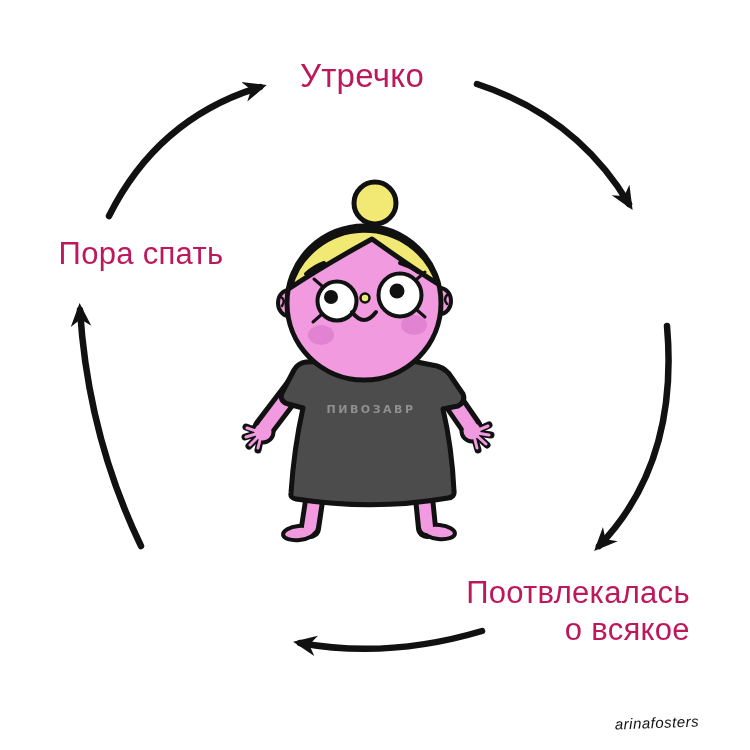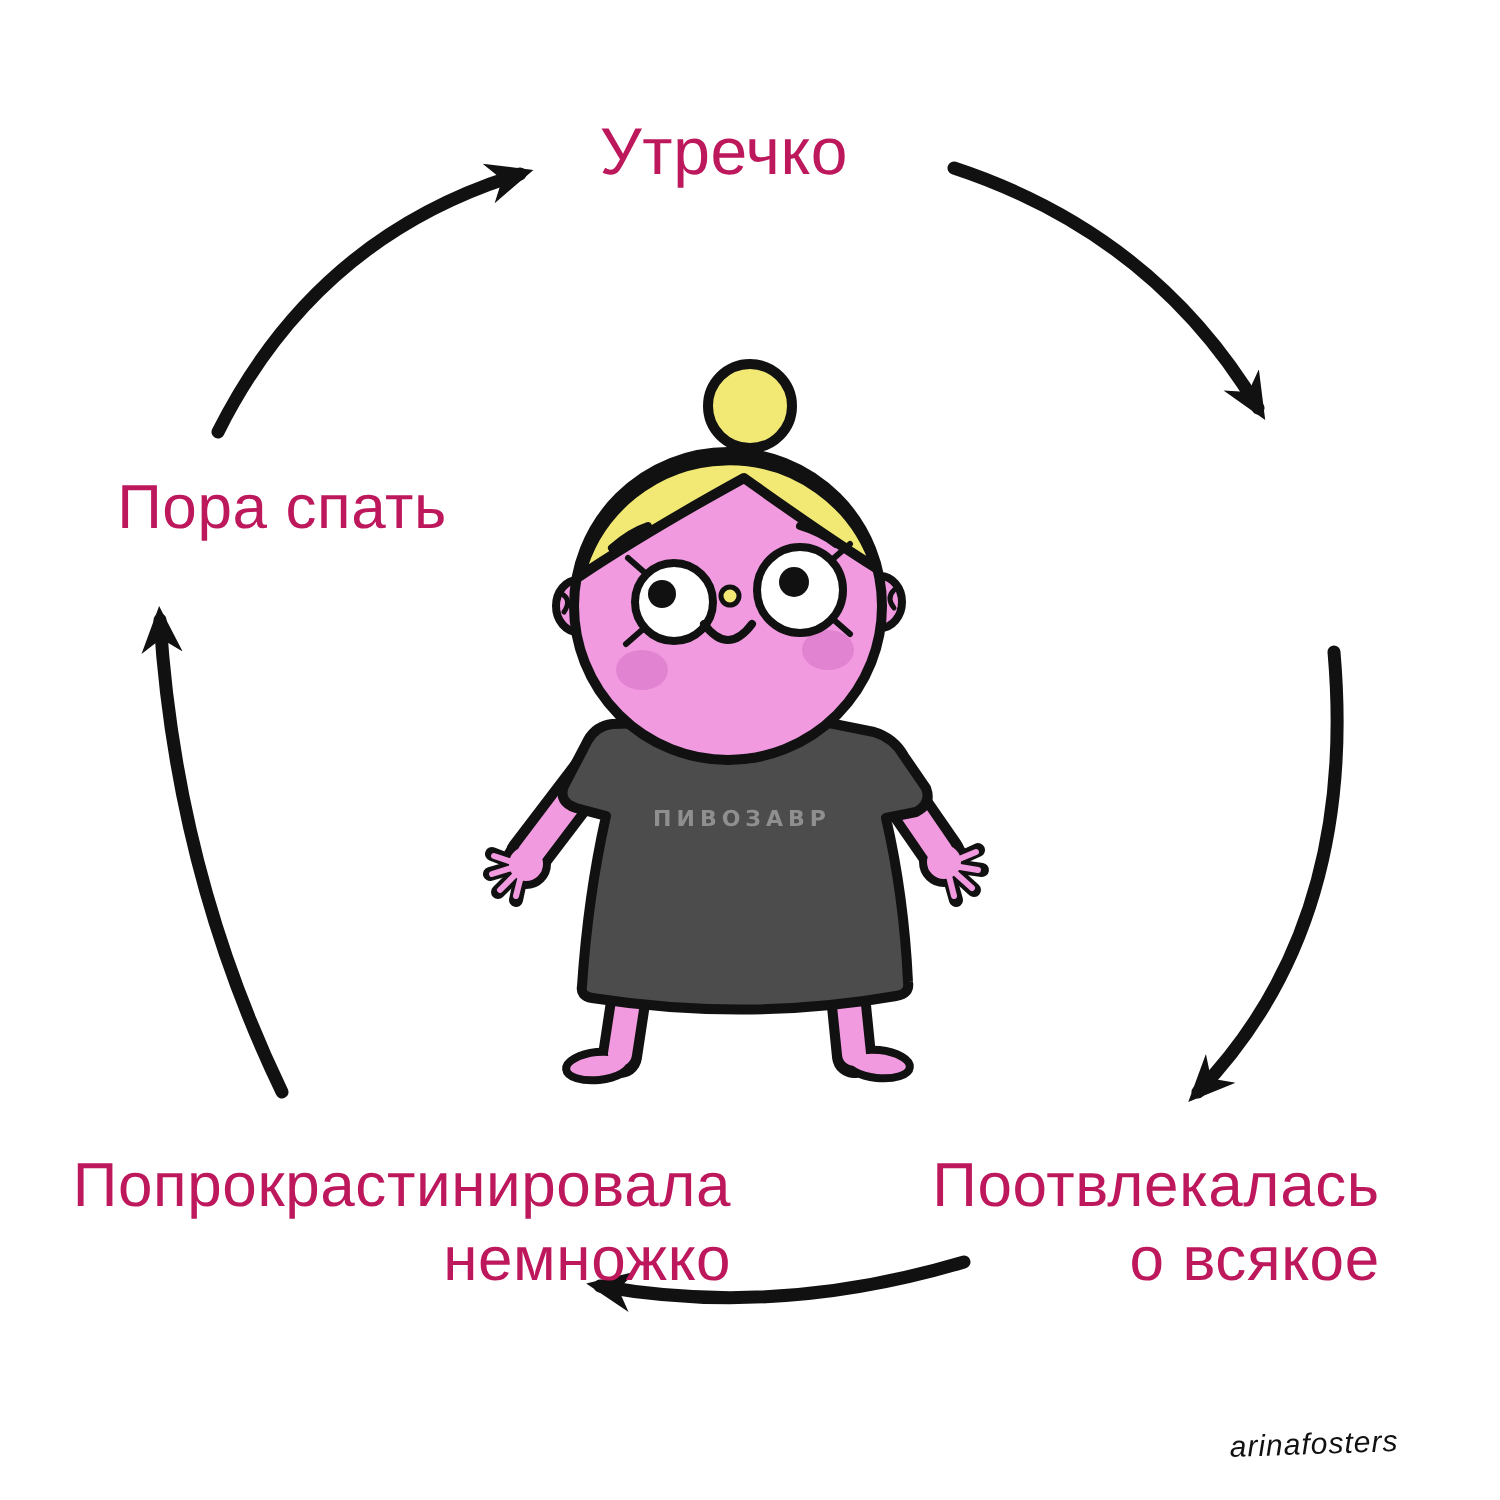--- a/index.html
+++ b/index.html
@@ -135,24 +135,20 @@
   <div class="label label--morning" style="left:362px;top:57px">
     <div>Утречко</div>
   </div>
 
 
   <div class="label" style="left:578px;top:575px">
     <div>Поотвлекалась</div>
     <div>о всякое</div>
   </div>
 
-  <div class="label" style="left:201px;top:575px">
-    <div>Попрокрастинировала</div>
-    <div>немножко</div>
-  </div>
 
   <div class="label" style="left:141px;top:236px">
     <div>Пора спать</div>
   </div>
 
   <div class="signature" style="left:657px;top:714px">arinafosters</div>
 
 </div>
 
 </body></html>

